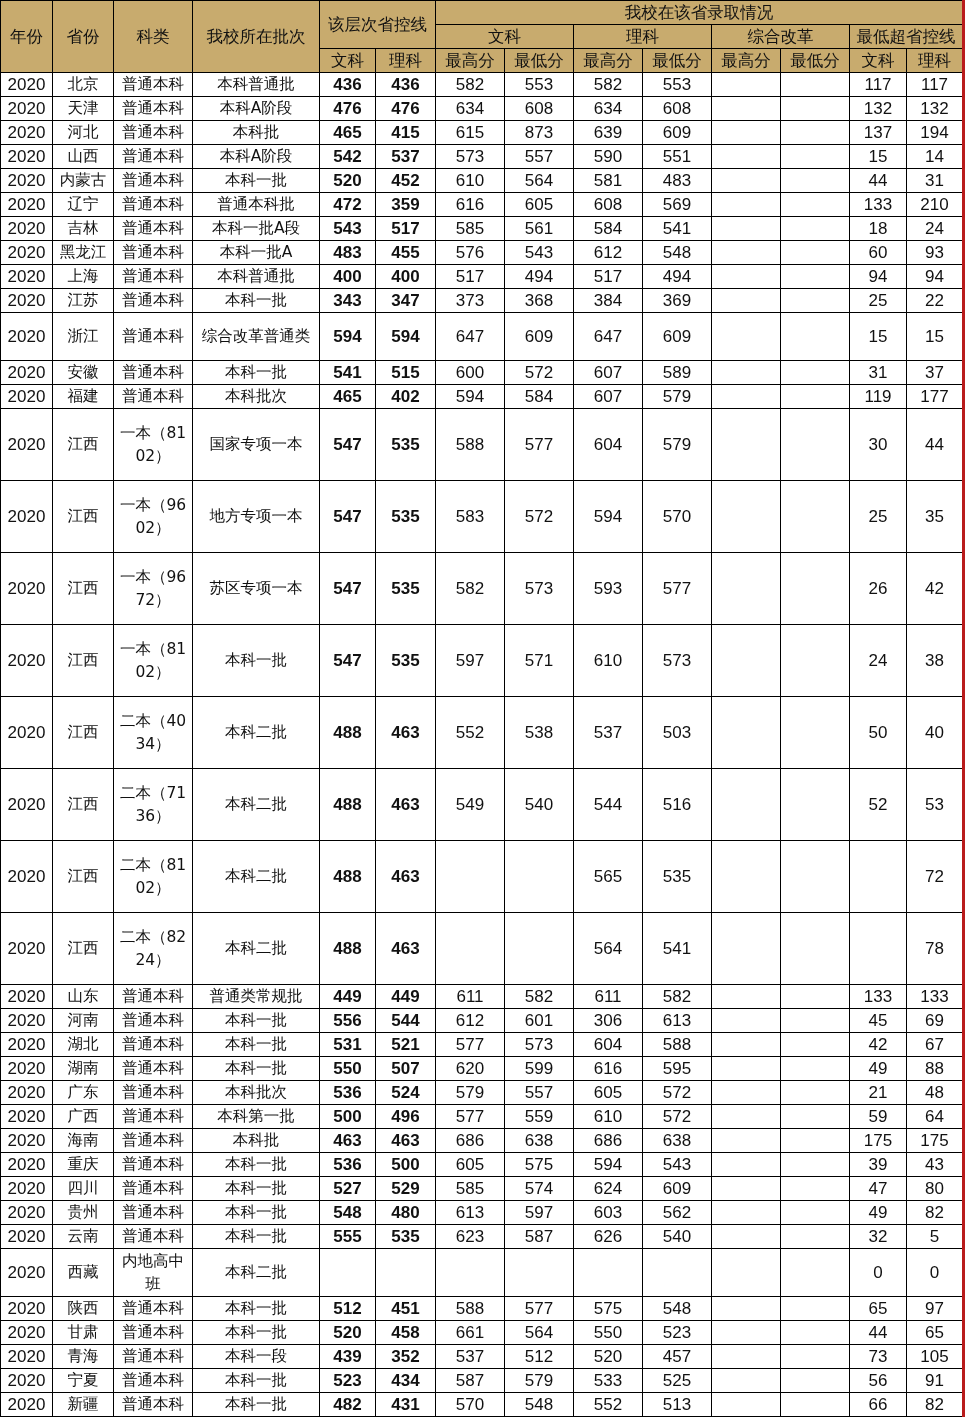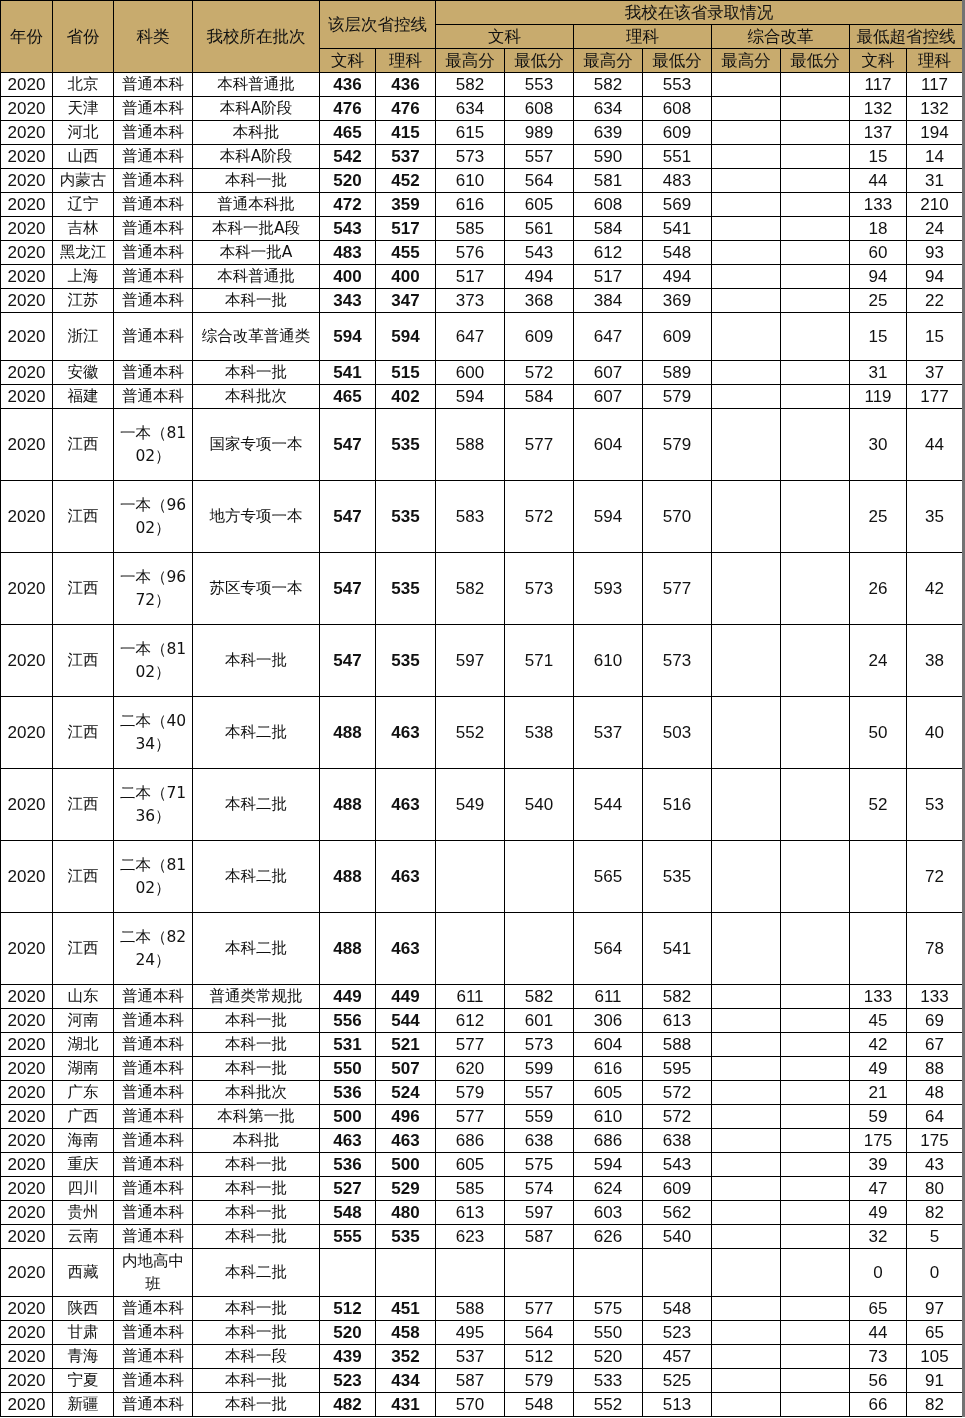--- a/index.html
+++ b/index.html
@@ -21,21 +21,21 @@
     line-height: 23px;
     font-weight: normal;
   }
   thead th { background: #c8ab6e; color: #111; font-size: 16.5px; }
   .num { font-family: "Liberation Sans", sans-serif; font-size: 17px; }
   .bold { font-weight: bold; }
   tr.r1 td { height: 23px; }
   tr.r2 td { height: 47px; }
   tr.r3 td { height: 71px; }
   .wrap { white-space: normal; word-break: break-all; padding: 0 2px; }
-  .right-edge { border-right: 3px solid #737373; }
+  .right-edge { border-right: 3px solid #b91c1c; }
 </style>
 </head>
 <body>
 
 <table>
   <colgroup>
     <col style="width:52px">
       <col style="width:61px">
       <col style="width:79px">
       <col style="width:127px">
@@ -112,21 +112,21 @@
         <td class="num right-edge">132</td>
       </tr>
       <tr class="r1">
         <td class="num">2020</td>
         <td>河北</td>
         <td class="wrap">普通本科</td>
         <td class="wrap">本科批</td>
         <td class="num bold">465</td>
         <td class="num bold">415</td>
         <td class="num">615</td>
-        <td class="num">989</td>
+        <td class="num">873</td>
         <td class="num">639</td>
         <td class="num">609</td>
         <td class="num"></td>
         <td class="num"></td>
         <td class="num">137</td>
         <td class="num right-edge">194</td>
       </tr>
       <tr class="r1">
         <td class="num">2020</td>
         <td>山西</td>
@@ -623,21 +623,21 @@
         <td class="num">65</td>
         <td class="num right-edge">97</td>
       </tr>
       <tr class="r1">
         <td class="num">2020</td>
         <td>甘肃</td>
         <td class="wrap">普通本科</td>
         <td class="wrap">本科一批</td>
         <td class="num bold">520</td>
         <td class="num bold">458</td>
-        <td class="num">495</td>
+        <td class="num">661</td>
         <td class="num">564</td>
         <td class="num">550</td>
         <td class="num">523</td>
         <td class="num"></td>
         <td class="num"></td>
         <td class="num">44</td>
         <td class="num right-edge">65</td>
       </tr>
       <tr class="r1">
         <td class="num">2020</td>

